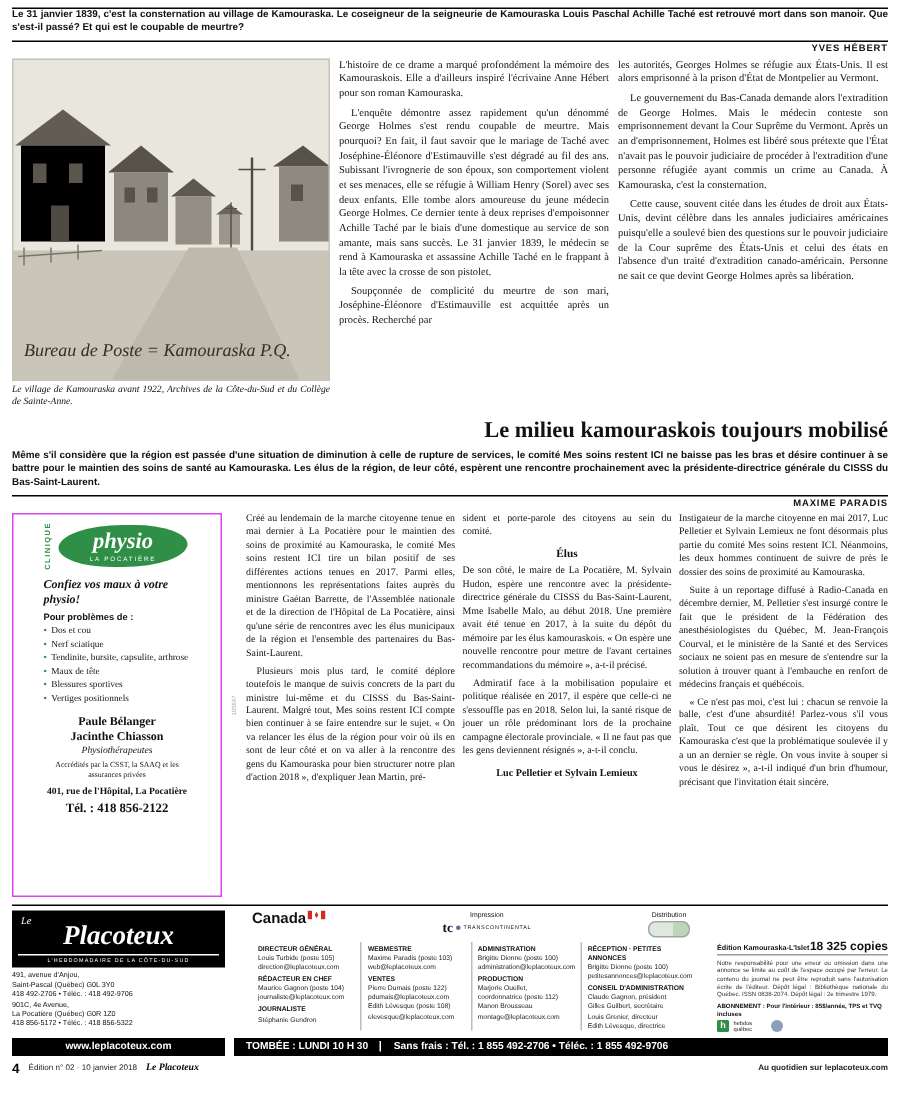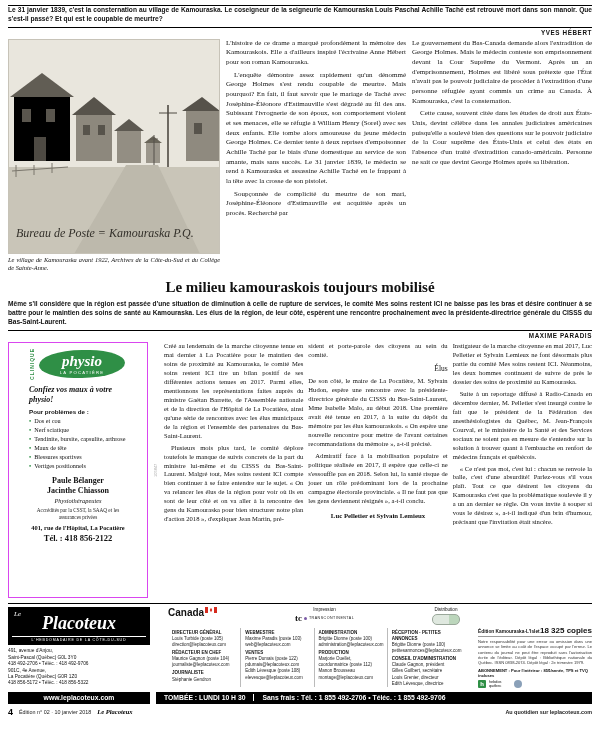--- a/index.html
+++ b/index.html
@@ -17,27 +17,27 @@
           text-transform:uppercase;letter-spacing:.6px;text-align:right;}
   .cols1{display:flex;gap:6px;}
   .photo-block{width:212px;flex:0 0 212px;}
   .photo-svg{display:block;width:212px;height:215px;}
   .caption{font-size:6.4px;font-style:italic;line-height:1.3;margin-top:2px;text-align:justify;}
   .bodycol{flex:1;font-size:7px;line-height:1.38;text-align:justify;}
   .bodycol p{margin:0 0 3px 0;text-indent:8px;}
   .bodycol p:first-of-type{text-indent:0;}
 
   
-  .a2-title{font-size:15px;font-weight:bold;text-align:center;margin:7px 0 4px 0;}
+  .a2-title{font-size:15px;font-weight:bold;text-align:right;margin:7px 0 4px 0;}
   .cols2{display:flex;gap:5px;min-height:256px;}
   .bodycol2{flex:1;font-size:6.6px;line-height:1.36;text-align:justify;}
   .bodycol2 p{margin:0 0 3px 0;text-indent:7px;}
   .bodycol2 p:first-of-type{text-indent:0;}
   .cont{text-indent:0 !important;}
-  .subhead{font-size:7.5px;font-weight:normal;text-align:right;margin:4px 0 3px 0;}
+  .subhead{font-size:7.5px;font-weight:bold;text-align:center;margin:4px 0 3px 0;}
   .signature{font-size:6.8px;font-weight:bold;text-align:center;margin-top:5px;}
   .vert-id{flex:0 0 6px;writing-mode:vertical-rl;transform:rotate(180deg);
            font-family:"Liberation Sans",sans-serif;font-size:4px;color:#aaa;text-align:center;}
 
   
   .ad{flex:0 0 140px;width:140px;border:1px solid #d946ef;padding:5px 20px;box-sizing:border-box;
       font-family:"Liberation Serif",serif;}
   .ad-brand-row{display:flex;align-items:center;gap:4px;margin-bottom:5px;}
   .ad-clinique{writing-mode:vertical-rl;transform:rotate(180deg);color:#2f8f46;
                font-family:"Liberation Sans",sans-serif;font-size:5px;letter-spacing:1px;font-weight:bold;}
@@ -160,20 +160,21 @@
       </div>
 
       <div class="bodycol">
 
       <p>L'histoire de ce drame a marqué profondément la mémoire des Kamouraskois. Elle a d'ailleurs inspiré l'écrivaine Anne Hébert pour son roman Kamouraska.</p>
           <p>L'enquête démontre assez rapidement qu'un dénommé George Holmes s'est rendu coupable de meurtre. Mais pourquoi? En fait, il faut savoir que le mariage de Taché avec Joséphine-Éléonore d'Estimauville s'est dégradé au fil des ans. Subissant l'ivrognerie de son époux, son comportement violent et ses menaces, elle se réfugie à William Henry (Sorel) avec ses deux enfants. Elle tombe alors amoureuse du jeune médecin George Holmes. Ce dernier tente à deux reprises d'empoisonner Achille Taché par le biais d'une domestique au service de son amante, mais sans succès. Le 31 janvier 1839, le médecin se rend à Kamouraska et assassine Achille Taché en le frappant à la tête avec la crosse de son pistolet.</p>
           <p>Soupçonnée de complicité du meurtre de son mari, Joséphine-Éléonore d'Estimauville est acquittée après un procès. Recherché par</p>
         </div>
       <div class="bodycol">
 
+      <p>les autorités, Georges Holmes se réfugie aux États-Unis. Il est alors emprisonné à la prison d'État de Montpelier au Vermont.</p>
           <p>Le gouvernement du Bas-Canada demande alors l'extradition de George Holmes. Mais le médecin conteste son emprisonnement devant la Cour Suprême du Vermont. Après un an d'emprisonnement, Holmes est libéré sous prétexte que l'État n'avait pas le pouvoir judiciaire de procéder à l'extradition d'une personne réfugiée ayant commis un crime au Canada. À Kamouraska, c'est la consternation.</p>
           <p>Cette cause, souvent citée dans les études de droit aux États-Unis, devint célèbre dans les annales judiciaires américaines puisqu'elle a soulevé bien des questions sur le pouvoir judiciaire de la Cour suprême des États-Unis et celui des états en l'absence d'un traité d'extradition canado-américain. Personne ne sait ce que devint George Holmes après sa libération.</p>
         </div>
     </div>
 
     <h2 class="a2-title">Le milieu kamouraskois toujours mobilisé</h2>
     <p class="lede">Même s'il considère que la région est passée d'une situation de diminution à celle de rupture de services, le comité Mes soins restent ICI ne baisse pas les bras et désire continuer à se battre pour le maintien des soins de santé au Kamouraska. Les élus de la région, de leur côté, espèrent une rencontre prochainement avec la présidente-directrice générale du CISSS du Bas-Saint-Laurent.</p>
     <div class="byline-row">
       <div class="byline">Maxime Paradis</div>
     </div>

